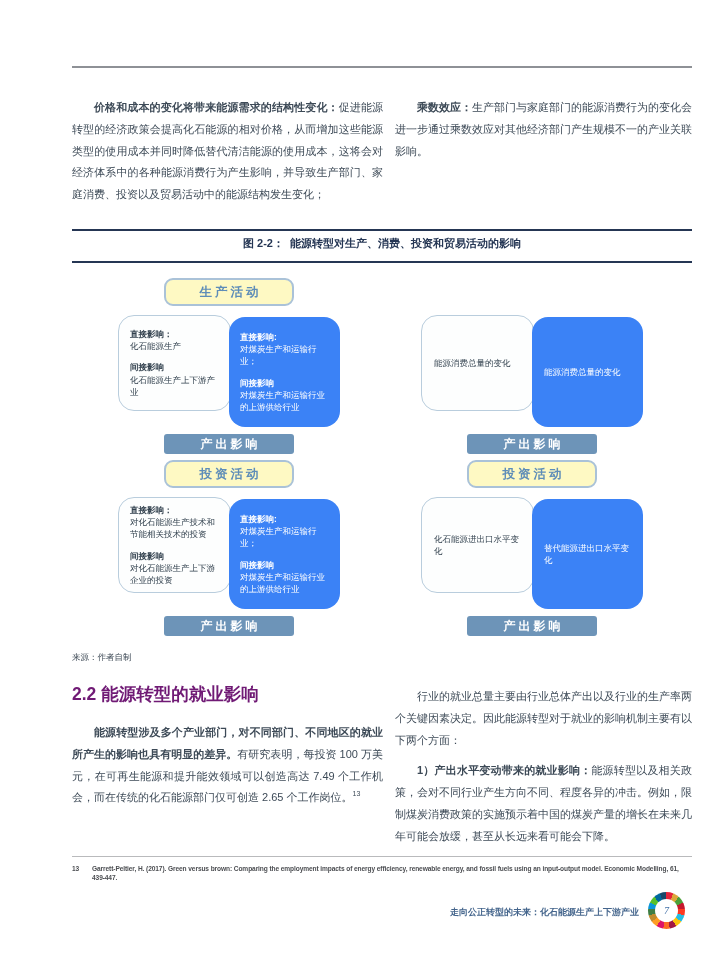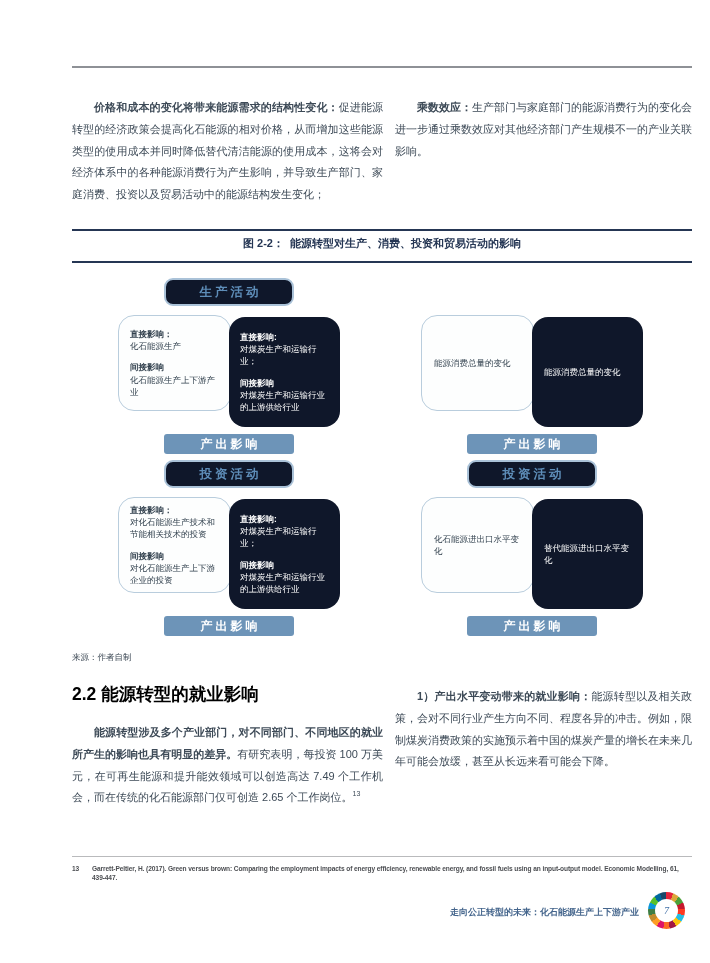--- a/index.html
+++ b/index.html
@@ -26,43 +26,43 @@
   .fig-titlebar .fig-label { margin-right:6px; }
 
   
   .panel { position:absolute; width:222px; height:179px; }
   #panel-0 { left:91px;  top:278px; }
   #panel-1 { left:394px; top:278px; }
   #panel-2 { left:91px;  top:460px; }
   #panel-3 { left:394px; top:460px; }
 
   .pill { position:absolute; left:46px; top:0; width:130px; height:28px;
-    border:2px solid #aac2d8; border-radius:9px; background:#0f172a;
+    border:2px solid #aac2d8; border-radius:9px; background:#fef9c3;
     color:#5e8db8; font-weight:bold; font-size:12.5px; text-align:center;
     line-height:25px; letter-spacing:3px; text-indent:3px; }
 
   .card { position:absolute; display:flex; flex-direction:column; justify-content:center;
     font-size:8.5px; line-height:12.2px; border-radius:16px; }
   .card-white { left:0; top:37px; width:113px; height:96px; background:#fdfefe;
     border:1.5px solid #b9cddd; color:#32414e; padding:6px 9px 6px 11px; }
-  .card-blue  { left:111px; top:39px; width:111px; height:110px; background:#0f172a;
+  .card-blue  { left:111px; top:39px; width:111px; height:110px; background:#3b82f6;
     color:#ffffff; padding:6px 9px 6px 11px; z-index:2; }
   .card .sec + .sec { margin-top:9px; }
   .card .lbl { font-weight:bold; display:block; }
   .card.simple { padding-left:12px; }
 
   .bar { position:absolute; left:46px; top:156px; width:130px; height:20px;
     background:#6d94b8; border-radius:3px; color:#ffffff; font-weight:bold;
     font-size:12px; text-align:center; line-height:20px; letter-spacing:3px; text-indent:3px; }
 
   .fig-source { position:absolute; left:45px; top:652px; font-size:8.5px; color:#3e4a56; }
 
   
   .section-heading { position:absolute; left:45px; top:682px; font-size:17.5px;
-    font-weight:bold; color:#000000; }
+    font-weight:bold; color:#701a75; }
   .body-col { position:absolute; font-size:11px; line-height:21.8px; color:#3d4a57;
     text-align:justify; }
   .body-col p { text-indent:2em; }
   .body-col p + p { margin-top:9px; }
   #body-left  { left:45px;  top:722px; width:311px; }
   #body-right { left:368px; top:686px; width:297px; }
   sup { font-size:7px; vertical-align:super; line-height:0; }
 
   
   .footnote-rule { position:absolute; left:45px; top:856px; width:620px; height:1px; background:#b9babc; }
@@ -171,20 +171,21 @@
 
   <div class="fig-source">来源：作者自制</div>
 
   <h2 class="section-heading">2.2 能源转型的就业影响</h2>
 
   <div class="body-col" id="body-left">
     <p><span class="lead">能源转型涉及多个产业部门，对不同部门、不同地区的就业所产生的影响也具有明显的差异。</span><span>有研究表明，每投资 100 万美元，在可再生能源和提升能效领域可以创造高达 7.49 个工作机会，而在传统的化石能源部门仅可创造 2.65 个工作岗位。</span><sup>13</sup></p>
   </div>
 
   <div class="body-col" id="body-right">
+    <p>行业的就业总量主要由行业总体产出以及行业的生产率两个关键因素决定。因此能源转型对于就业的影响机制主要有以下两个方面：</p>
     <p><span class="lead">1）产出水平变动带来的就业影响：</span><span>能源转型以及相关政策，会对不同行业产生方向不同、程度各异的冲击。例如，限制煤炭消费政策的实施预示着中国的煤炭产量的增长在未来几年可能会放缓，甚至从长远来看可能会下降。</span></p>
   </div>
 
   <div class="footnote-rule"></div>
   <div class="footnote">
     <span class="fn-num">13</span>
     <span>Garrett-Peltier, H. (2017). Green versus brown: Comparing the employment impacts of energy efficiency, renewable energy, and fossil fuels using an input-output model. Economic Modelling, 61, 439-447.</span>
   </div>
 
   <div class="footer-title">走向公正转型的未来：化石能源生产上下游产业</div>

